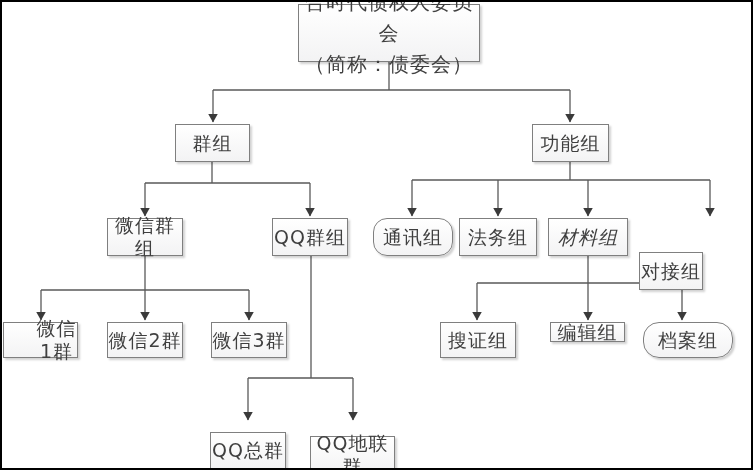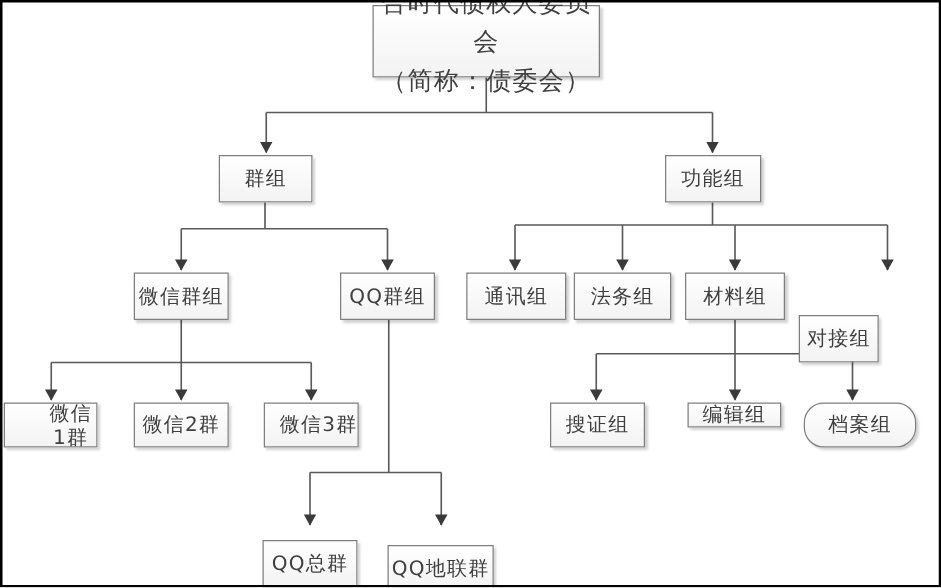--- a/index.html
+++ b/index.html
@@ -28,21 +28,21 @@
     position: absolute;
     box-sizing: border-box;
     border: 1px solid #7f7f7f;
     background: linear-gradient(180deg, #ffffff 0%, #f3f3f4 100%);
     box-shadow: 2px 2px 2px rgba(0,0,0,0.18);
     color: #3f3f3f;
     display: flex;
     align-items: center;
     justify-content: center;
     text-align: center;
-    font-size: 16px;
+    font-size: 19px;
     letter-spacing: 1px;
     z-index: 2;
     line-height: 1.2;
   }
   .node.root {
     font-size: 20px;
     line-height: 1.55;
     flex-direction: column;
   }
 </style>
@@ -108,40 +108,40 @@
     <span>功能组</span>
   </div>
 
   <div class="node" style="left:107px; top:218px; width:76px; height:38px;">
     <span>微信群组</span>
   </div>
   <div class="node" style="left:272px; top:218px; width:76px; height:38px;">
     <span>QQ群组</span>
   </div>
 
-  <div class="node" style="left:373px; top:218px; width:80px; height:38px;">
+  <div class="node" style="left:373px; top:218px; width:80px; height:38px;border-radius:14px;">
     <span>通讯组</span>
   </div>
   <div class="node" style="left:459px; top:218px; width:78px; height:38px;">
     <span>法务组</span>
   </div>
-  <div class="node" style="left:548px; top:218px; width:80px; height:38px;">
+  <div class="node" style="left:548px; top:218px; width:80px; height:38px;font-style:italic;">
     <span>材料组</span>
   </div>
   <div class="node" style="left:639px; top:219px; width:64px; height:38px;margin-top:33px;">
     <span>对接组</span>
   </div>
 
   <div class="node" style="left:3px; top:322px; width:75px; height:36px;padding-left:32px;">
     <span>微信1群</span>
   </div>
   <div class="node" style="left:107px; top:322px; width:76px; height:36px;">
     <span>微信2群</span>
   </div>
-  <div class="node" style="left:211px; top:322px; width:76px; height:36px;justify-content:flex-end;">
+  <div class="node" style="left:211px; top:322px; width:76px; height:36px;">
     <span>微信3群</span>
   </div>
 
   <div class="node" style="left:440px; top:322px; width:76px; height:36px;">
     <span>搜证组</span>
   </div>
   <div class="node" style="left:550px; top:322px; width:75px; height:20px;">
     <span>编辑组</span>
   </div>
   <div class="node" style="left:643px; top:322px; width:90px; height:36px;border-radius:16px;">

